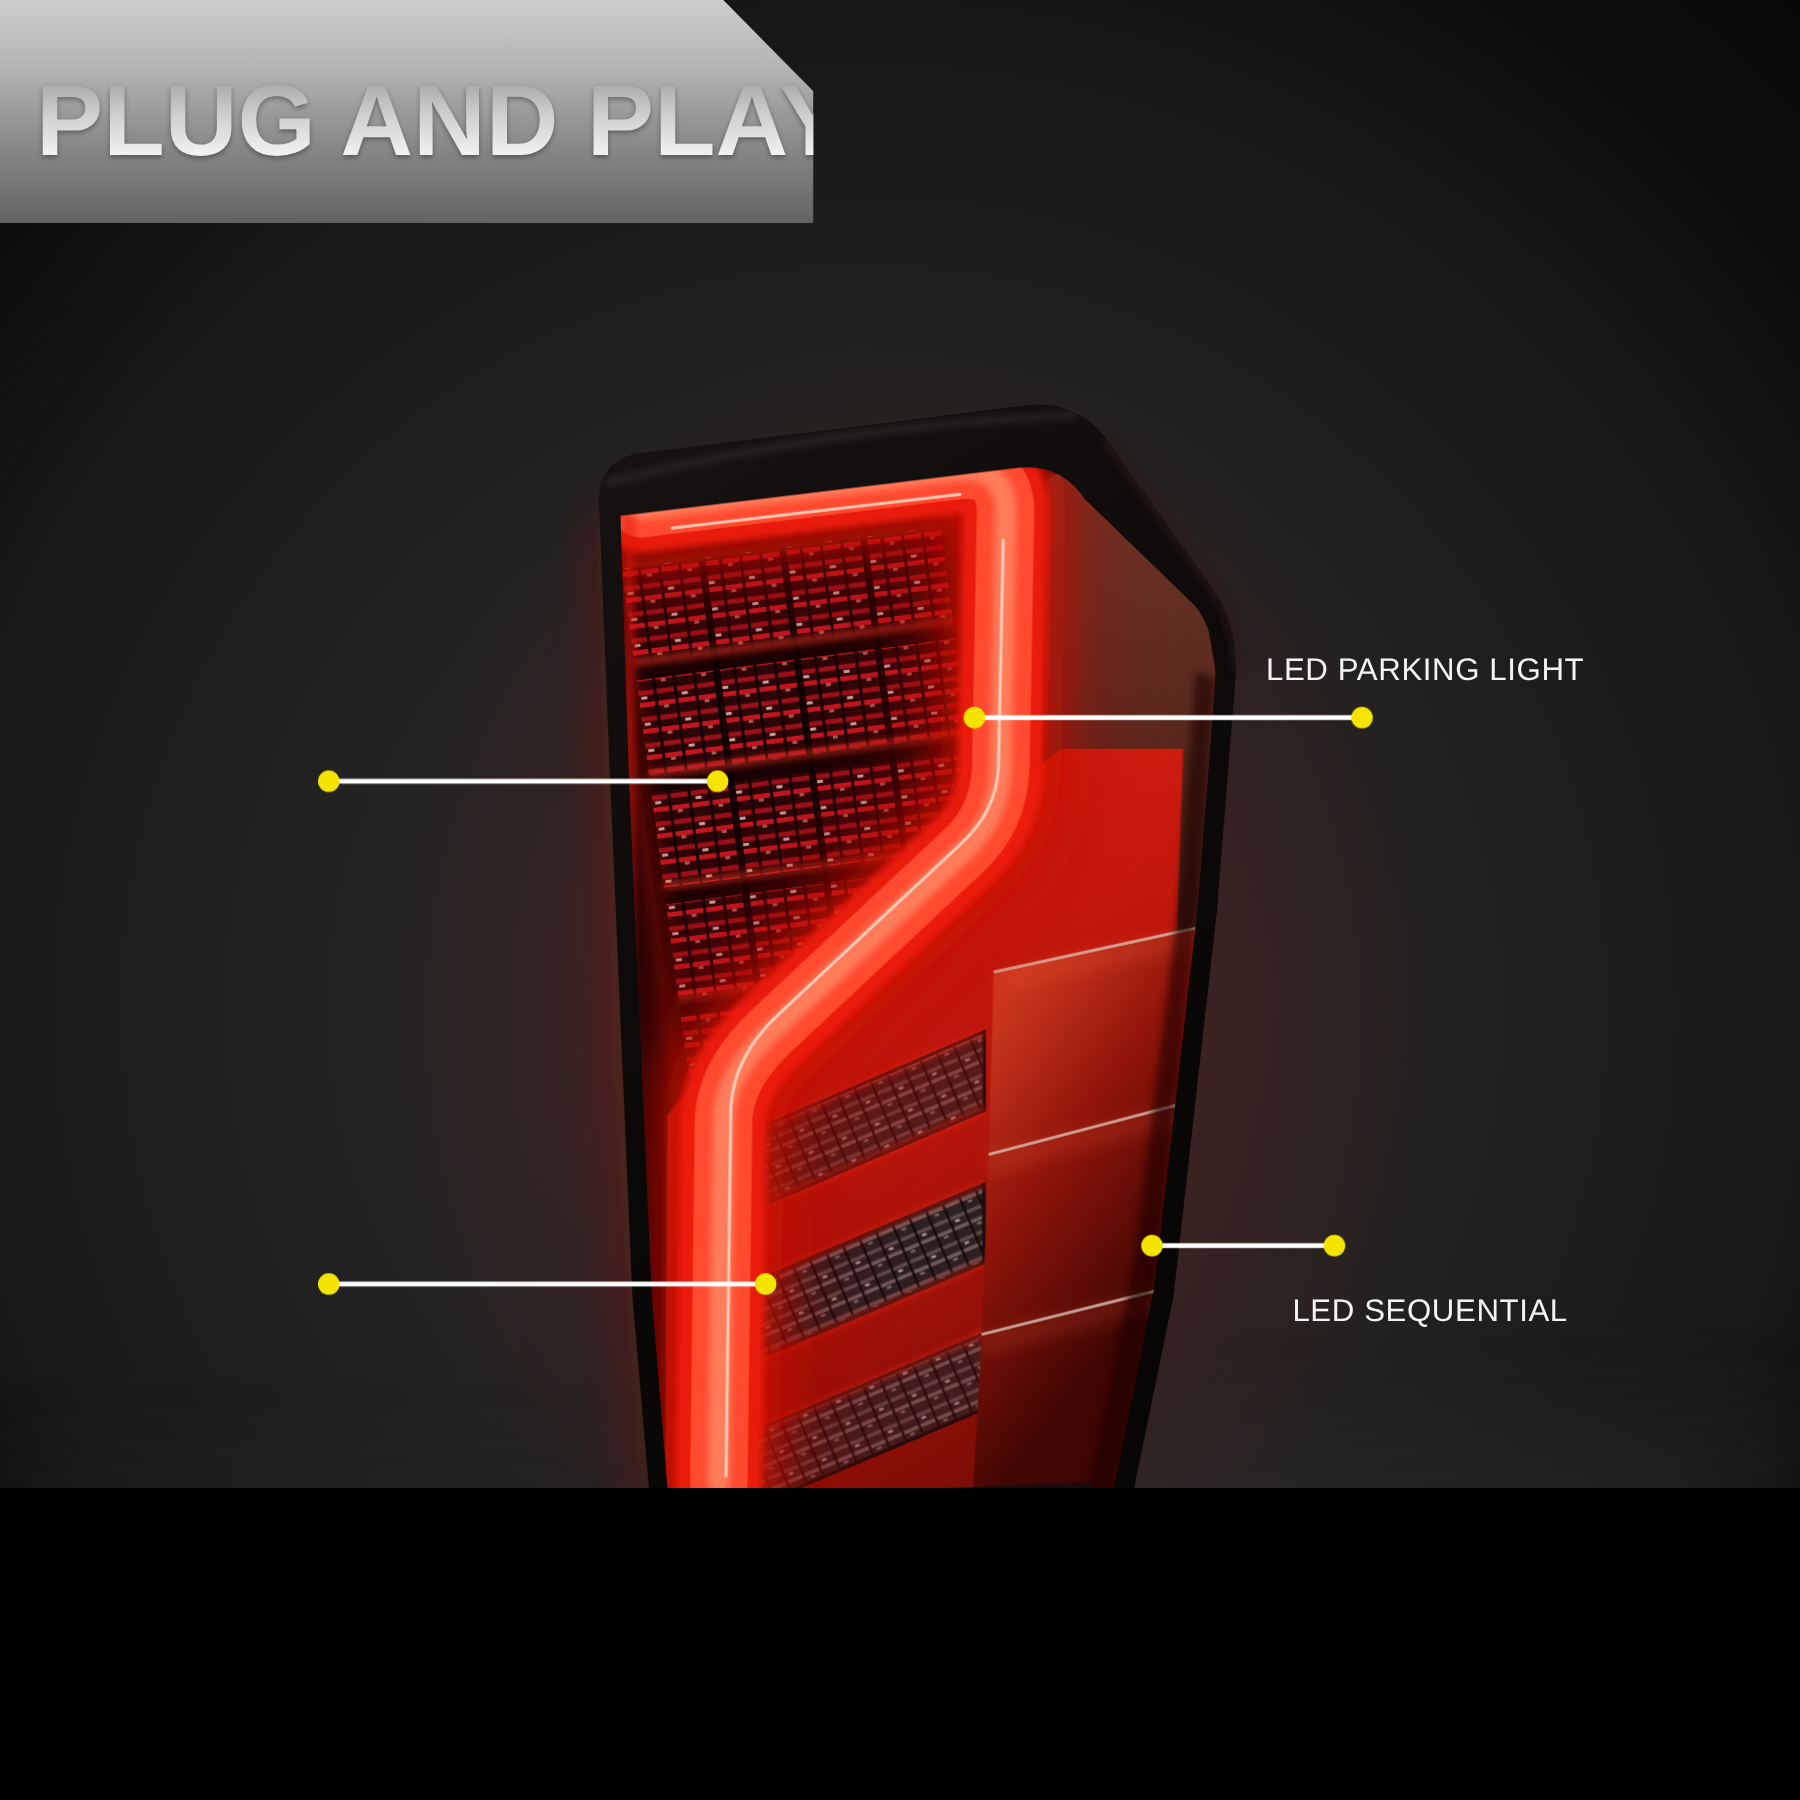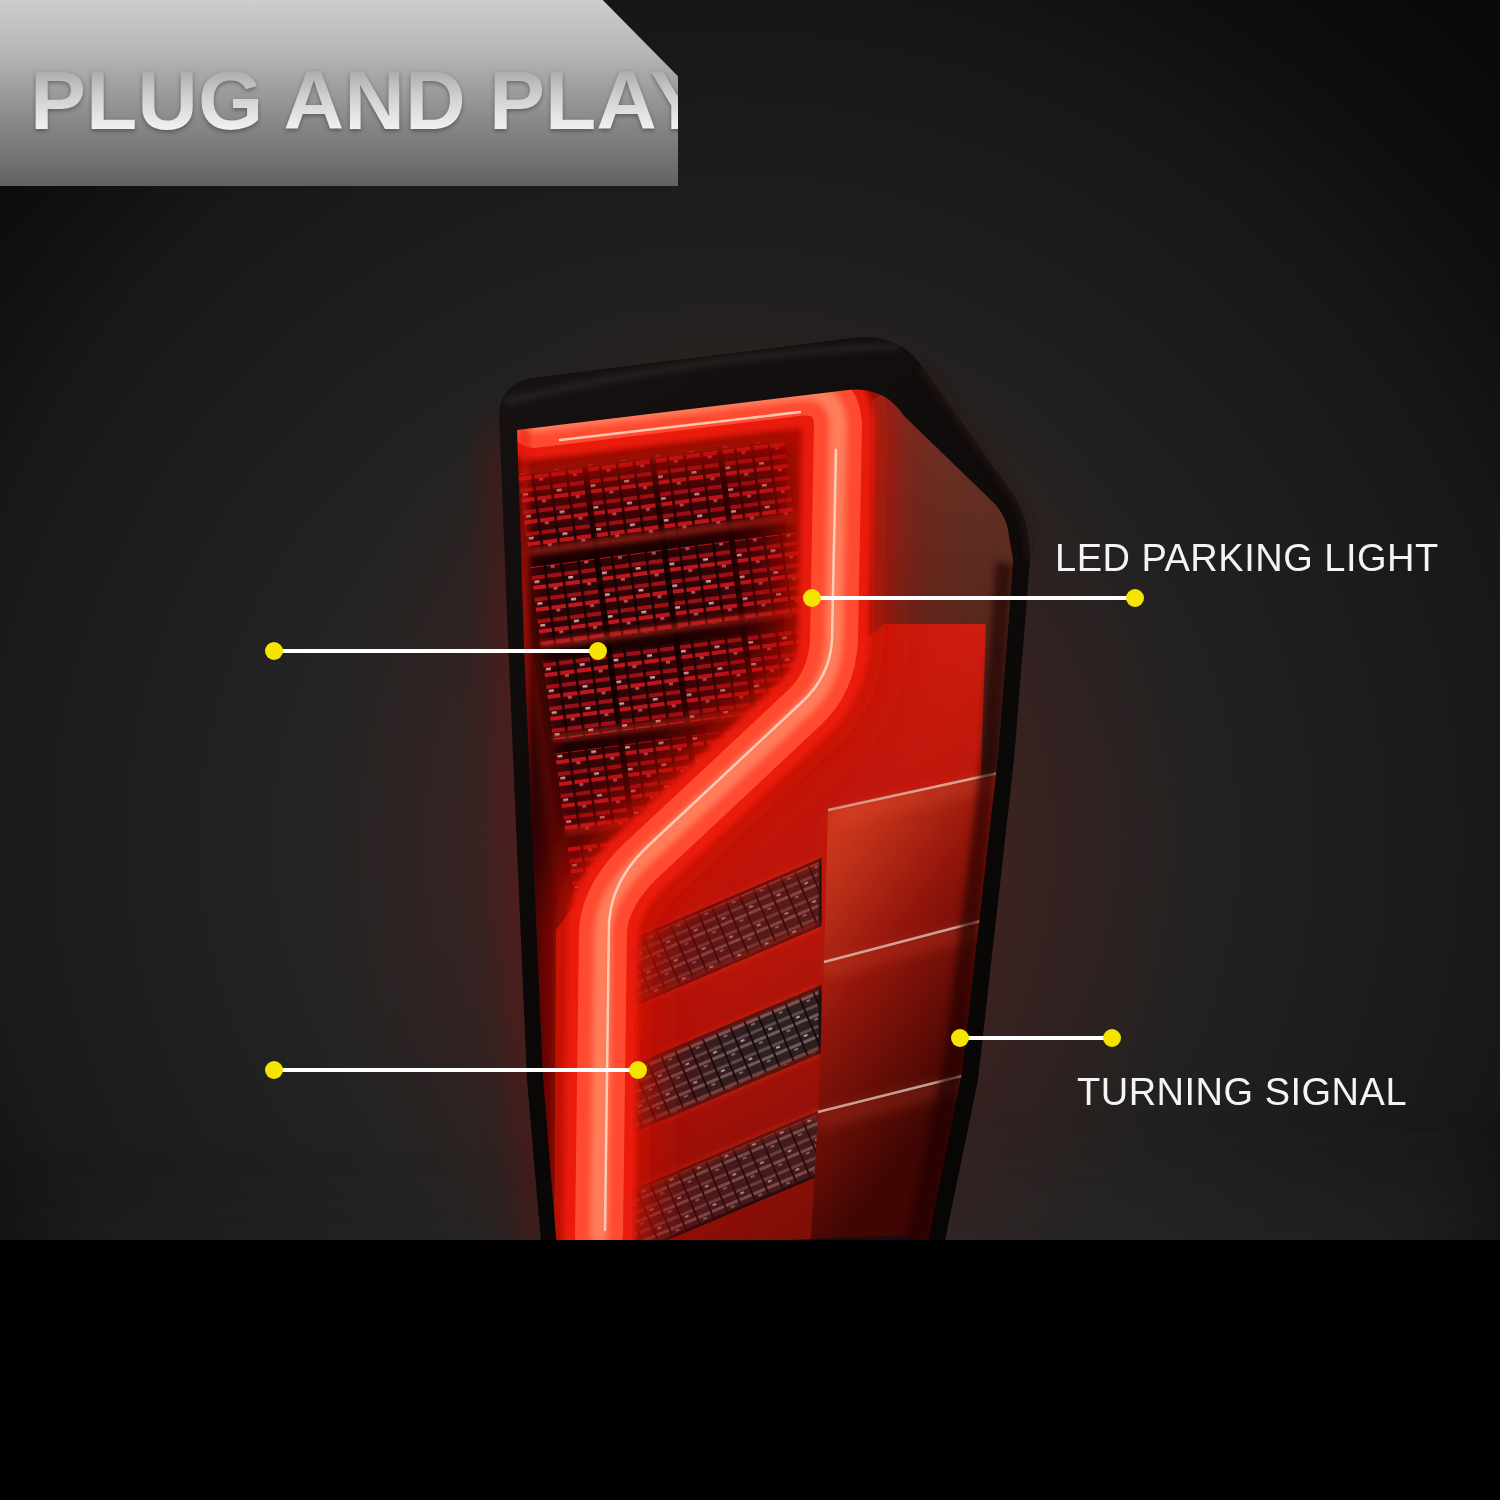--- a/index.html
+++ b/index.html
@@ -21,21 +21,21 @@
     font-size:84px;line-height:1;font-weight:700;letter-spacing:0px;
     background:linear-gradient(180deg,#9a9a9a 0%,#cfcfcf 45%,#ffffff 100%);
     -webkit-background-clip:text;background-clip:text;color:transparent;
     filter:drop-shadow(0 2px 2px rgba(0,0,0,0.35));
     white-space:nowrap;
   }
 
   
   .callout-label{
     position:absolute;color:#f4f4f4;
-    font-size:38px;line-height:53px;font-weight:400;letter-spacing:0.5px;
+    font-size:26px;line-height:53px;font-weight:400;letter-spacing:0.5px;
     white-space:nowrap;
   }
 
   
   .leader{position:absolute;height:4px;background:#ffffff;}
   .dot{
     position:absolute;width:18px;height:18px;border-radius:50%;
     background:#f5e400;top:50%;margin-top:-9px;
   }
   .dot-start{left:-9px;}
@@ -270,20 +270,20 @@
     <span class="dot dot-start"></span>
     <span class="dot dot-end"></span>
   </div>
 
   <div class="leader" style="left:274px;top:1068px;width:364px;">
     <span class="dot dot-start"></span>
     <span class="dot dot-end"></span>
   </div>
 
   <div class="callout-label" style="left:1077px;top:1066px;">
-    <div>TURNING SIGNAL</div>
+    <div>LED SEQUENTIAL</div>
   </div>
   <div class="leader" style="left:960px;top:1036px;width:152px;">
     <span class="dot dot-start"></span>
     <span class="dot dot-end"></span>
   </div>
 
 </div>
 
 </body></html>

